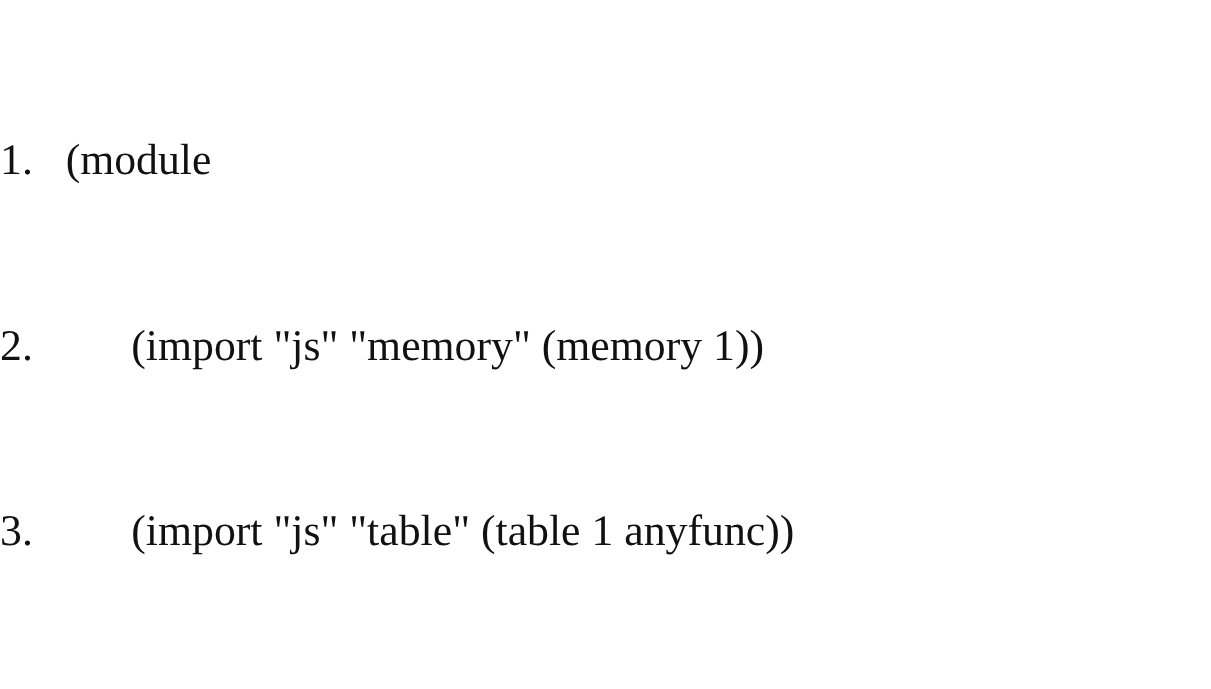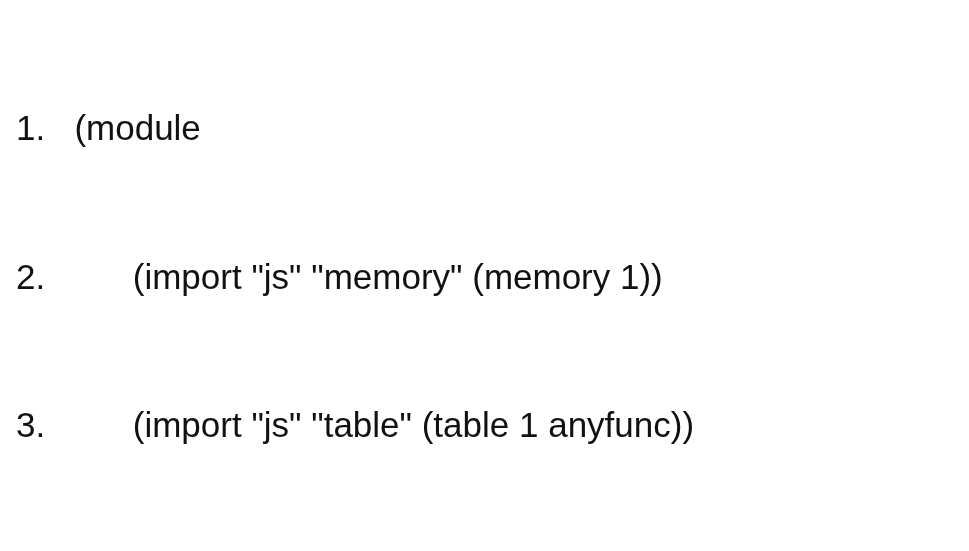--- a/index.html
+++ b/index.html
@@ -9,22 +9,22 @@
   body {
     width: 969px;
     height: 551px;
     overflow: hidden;
     background: #ffffff;
   }
   .listing {
     box-sizing: border-box;
     width: 969px;
     height: 551px;
-    padding: 4px 0 0 16px;
-    font-family: Liberation Sans, sans-serif;
+    padding: 4px 0 0 0;
+    font-family: Liberation Serif, serif;
     font-size: 35px;
     line-height: 49.5px;
     color: #111111;
     white-space: pre;
   }
   .line {
     white-space: pre;
   }
   .num {
     display: inline-block;

